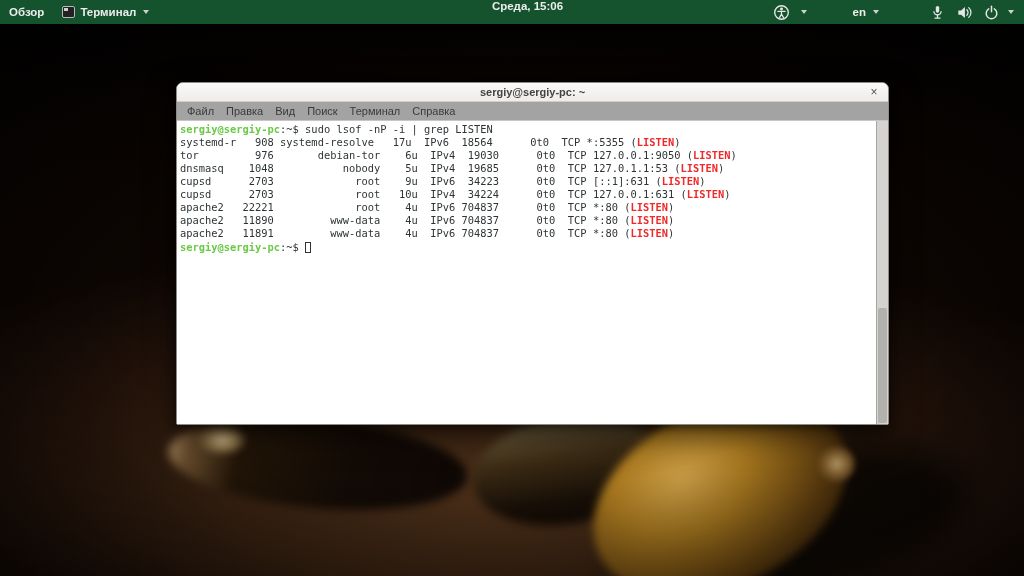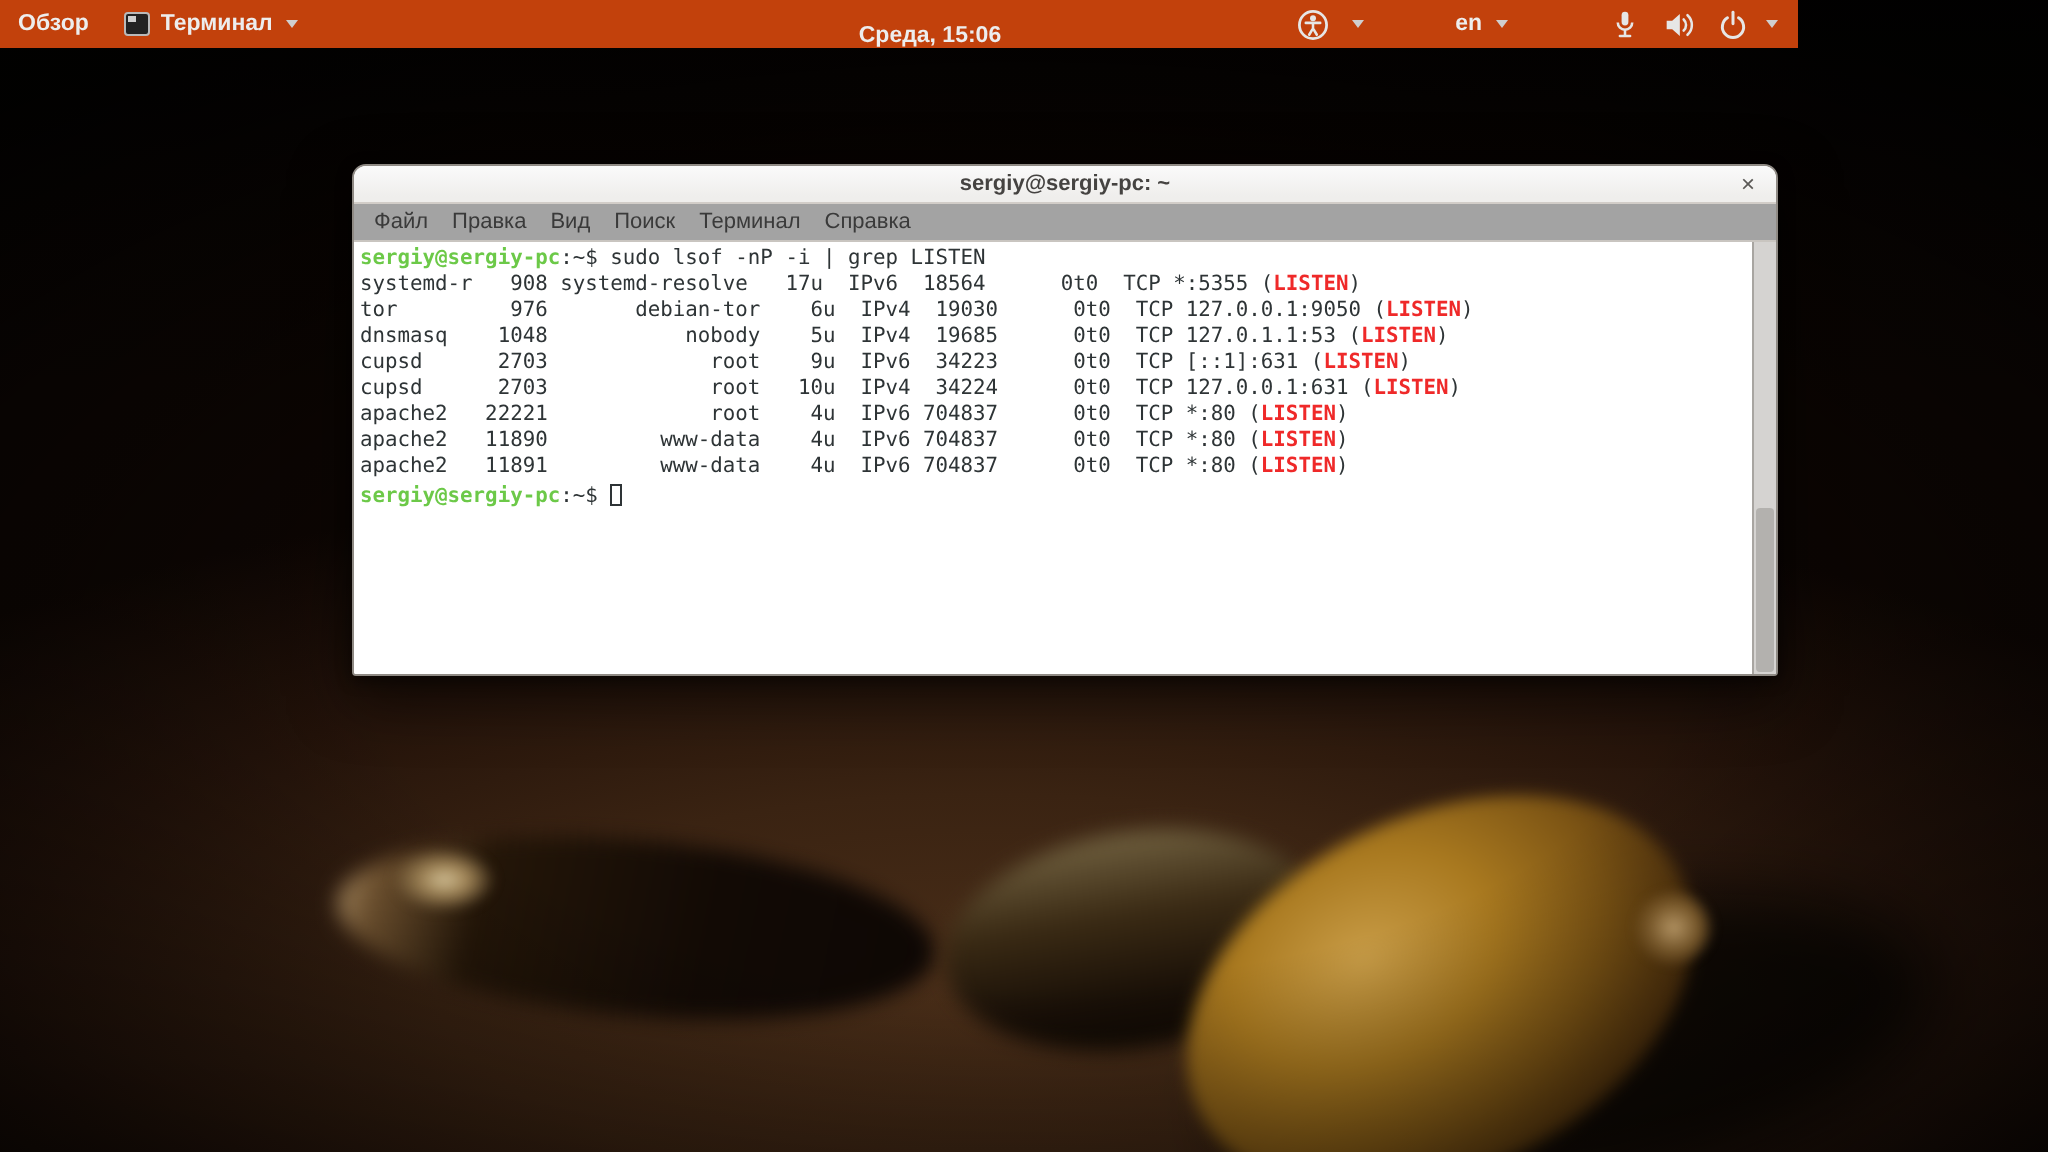--- a/index.html
+++ b/index.html
@@ -21,37 +21,37 @@
   .acorn-cap { left:472px; top:416px; width:190px; height:108px; transform:rotate(-9deg);
     background:linear-gradient(180deg,#70603f 0%,#3a2a14 38%,#170e06 78%,#0f0903 100%); filter:blur(5px); }
   .acorn-gold { left:586px; top:408px; width:268px; height:178px; transform:rotate(-26deg);
     background:radial-gradient(ellipse at 40% 32%, #c99d48 0%, #a9791f 30%, #7c5414 55%, #45290b 80%, #241405 100%); filter:blur(4px); }
   .acorn-tip { left:816px; top:444px; width:42px; height:40px;
     background:radial-gradient(closest-side,#d2ad74 0%,#8a6530 60%,rgba(60,40,20,0) 100%); filter:blur(2px); }
   .vignette { position:absolute; inset:0;
     background:radial-gradient(ellipse 75% 65% at 50% 58%, rgba(0,0,0,0) 42%, rgba(0,0,0,.45) 78%, rgba(0,0,0,.82) 100%); }
 
   
-  .topbar { position:absolute; left:0; top:0; width:899px; height:24px; background:#c2410c;
-    display:flex; align-items:flex-end; color:#ededed; font-size:11.5px; font-weight:bold; z-index:50; }
+  .topbar { position:absolute; left:0; top:0; width:1024px; height:24px; background:#14532d;
+    display:flex; align-items:flex-start; color:#ededed; font-size:11.5px; font-weight:bold; z-index:50; }
   .tb-left { display:flex; align-items:center; height:100%; }
   .tb-btn { display:flex; align-items:center; gap:5px; height:100%; padding:0 9px; cursor:default; }
   .tb-center { position:absolute; left:0; right:0; text-align:center; pointer-events:none; }
   .tb-center span { pointer-events:auto;margin-left:31px; }
   .tb-right { margin-left:auto; display:flex; align-items:center; height:100%; padding-right:6px;gap:38px; }
   .caret { width:0; height:0; border-left:3.5px solid transparent; border-right:3.5px solid transparent;
     border-top:4px solid #cfcfcf; display:inline-block; margin-left:2px; }
   .term-glyph { width:13px; height:12px; border:1px solid #b9b9b9; border-radius:2px; background:#222;
     position:relative; display:inline-block; }
   .term-glyph::after { content:""; position:absolute; left:1px; top:1px; width:4px; height:3px; background:#cfcfcf; }
   .tb-icon { width:17px; height:17px; display:inline-block; margin:0 4px; }
   .tb-icon svg { width:100%; height:100%; }
 
   
-  .window { position:absolute; left:176px; top:82px; width:713px; height:256px;
+  .window { position:absolute; left:176px; top:82px; width:713px; height:343px;
     border:1px solid #8f8a84; border-radius:7px 7px 2px 2px;
     box-shadow:0 10px 30px rgba(0,0,0,.6), 0 2px 8px rgba(0,0,0,.45);
     background:#fff; z-index:10; display:flex; flex-direction:column; }
   .titlebar { height:19px; flex:0 0 19px; background:linear-gradient(180deg,#fafafa 0%,#efeeec 85%);
     border-bottom:1px solid #d2cdc8; border-radius:6px 6px 0 0; position:relative;
     display:flex; align-items:center; justify-content:center; }
   .title { font-size:11px; font-weight:bold; color:#454341; }
   .close-btn { position:absolute; right:7px; top:1px; font-size:12px; color:#5a5855;
     width:14px; height:16px; text-align:center; line-height:16px; cursor:default; }
   .menubar { height:19px; flex:0 0 19px; background:#a3a3a3; border-bottom:1px solid #c9c5c0;

